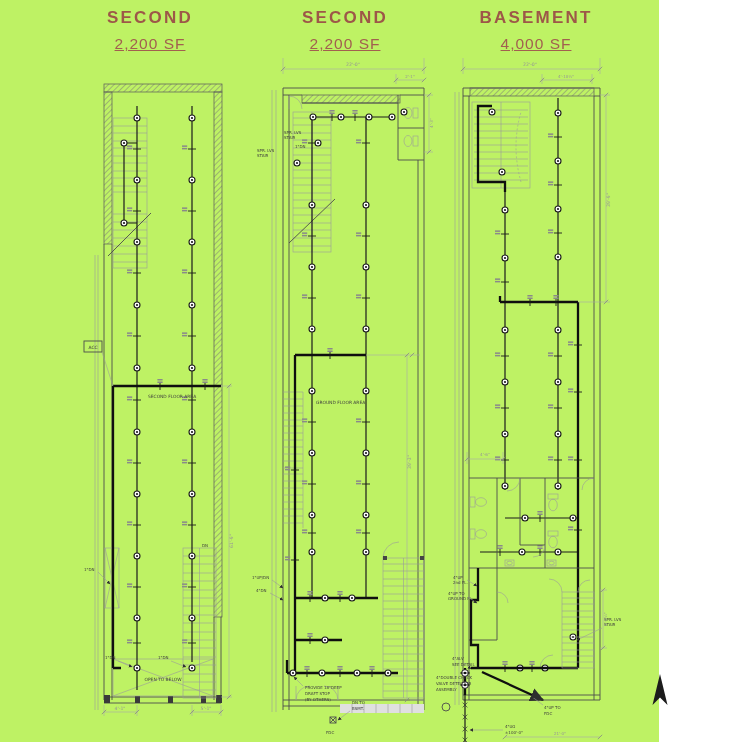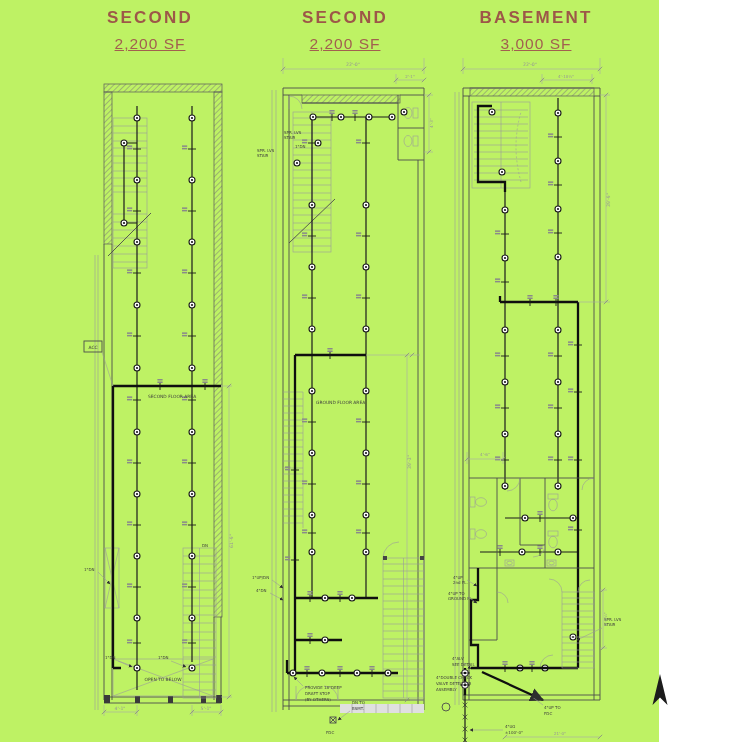--- a/index.html
+++ b/index.html
@@ -27,21 +27,21 @@
   <div class="fh" style="left:65px;">
     <div class="ft">SECOND</div>
     <div class="fa">2,200 SF</div>
   </div>
   <div class="fh" style="left:260px;">
     <div class="ft">SECOND</div>
     <div class="fa">2,200 SF</div>
   </div>
   <div class="fh" style="left:451px;">
     <div class="ft">BASEMENT</div>
-    <div class="fa">3,000 SF</div>
+    <div class="fa">4,000 SF</div>
   </div>
 
   <svg width="744" height="742" viewBox="0 0 744 742">
     <defs>
       <pattern id="hatch" width="4" height="4" patternUnits="userSpaceOnUse" patternTransform="rotate(45)">
         <line x1="0" y1="0" x2="0" y2="4" stroke="#7a7a7a" stroke-width="1"></line>
       </pattern>
       <g id="sh">
         <circle r="3" fill="#fff" stroke="#1b1b1b" stroke-width="1.1"></circle>
         <circle r="1.1" fill="#1b1b1b"></circle>

